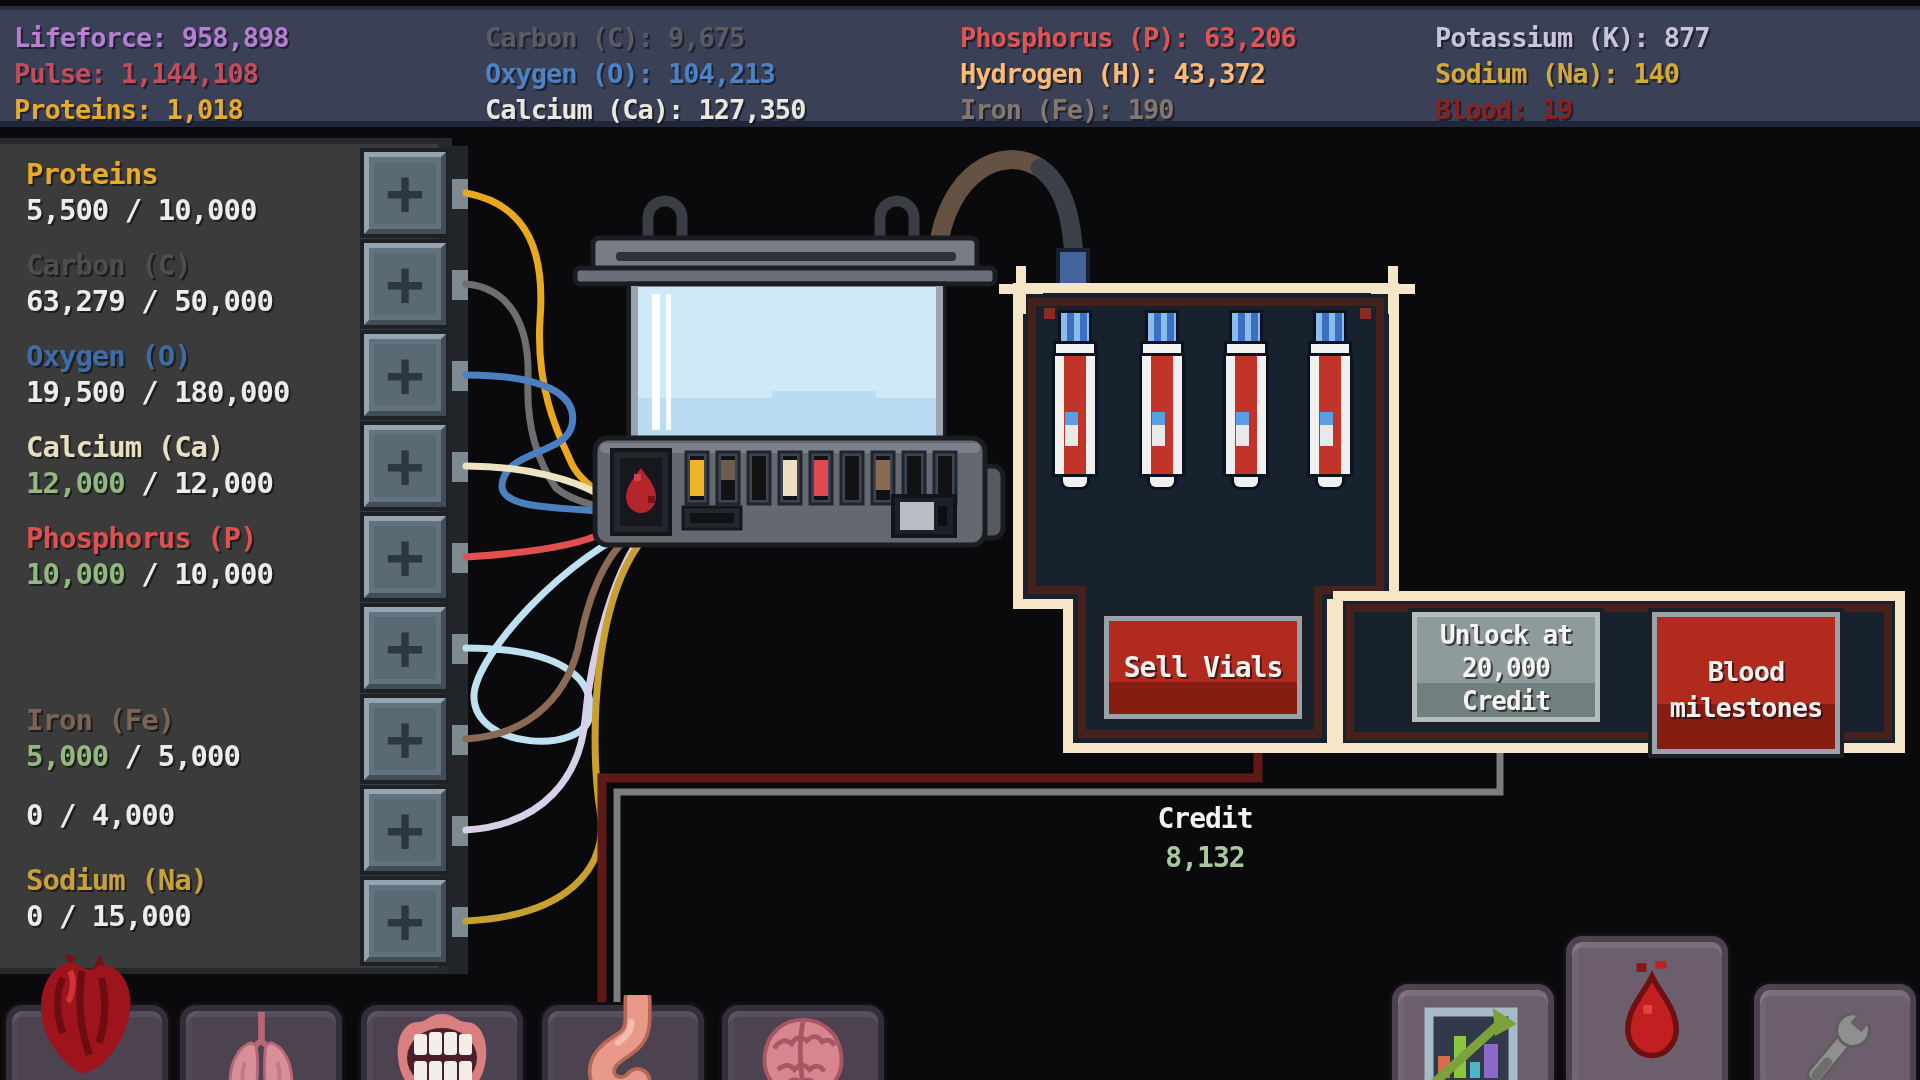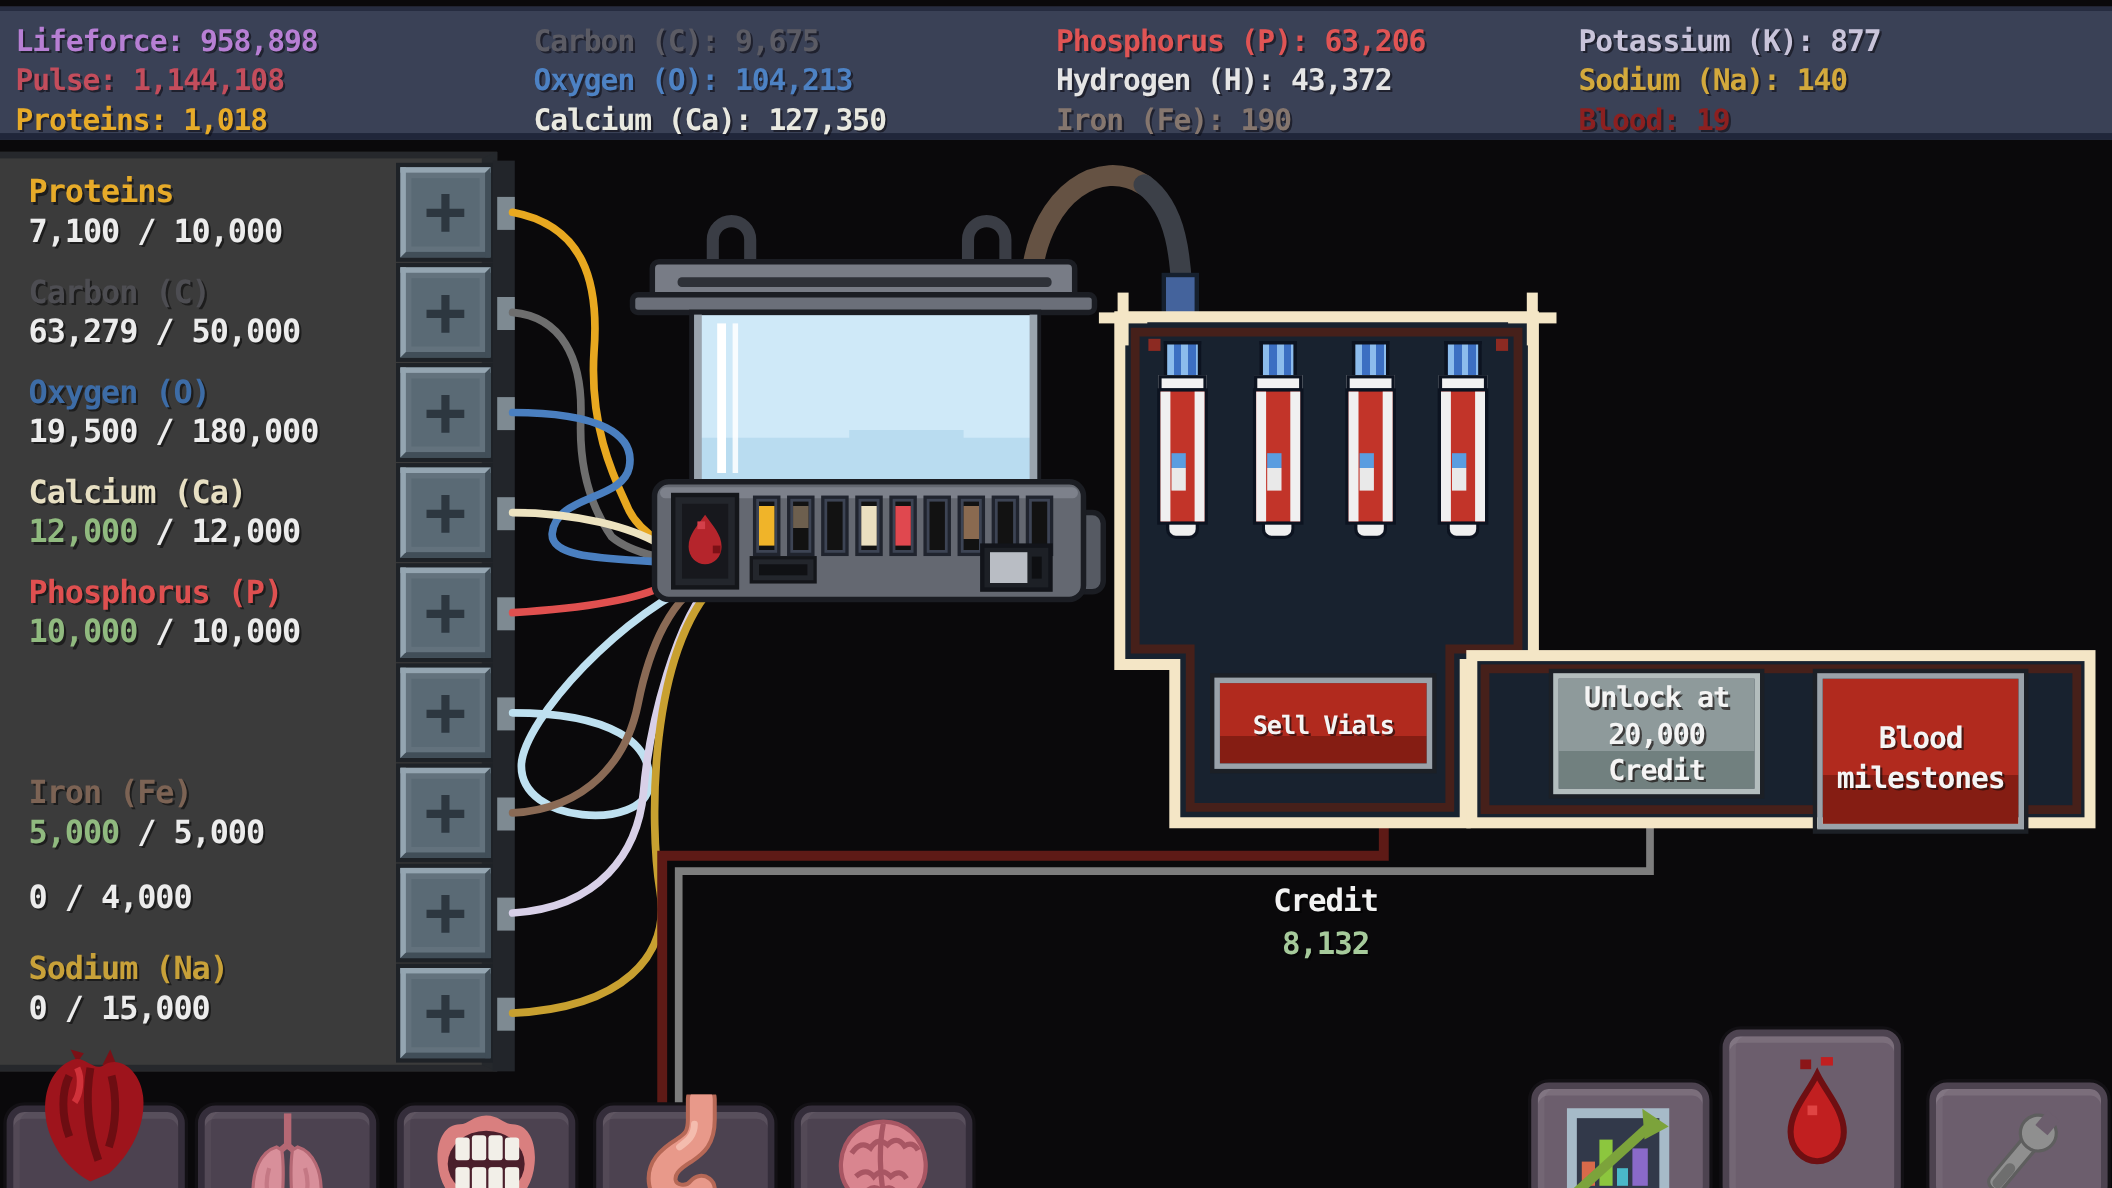--- a/index.html
+++ b/index.html
@@ -34,21 +34,21 @@
   .vial-label{position:absolute;left:1px;top:56px;width:13px;height:34px;
               background:linear-gradient(#5a9de0 0 13px,#e9e9e9 13px);}
   .vial-bottom{height:13px;margin:0 7px;background:#f0f0f0;border:3px solid #0c1320;border-top:none;
                border-radius:0 0 9px 9px;}
   .pix-btn{position:absolute;box-sizing:border-box;text-align:center;cursor:pointer;
            color:#f4f4f4;font-family:"DejaVu Sans Mono",monospace;font-weight:bold;
            text-shadow:2px 2px 0 rgba(20,10,10,.65);
            border:5px solid #9aa2a9;box-shadow:0 0 0 4px #1c2026;}
   .btn-red{background:linear-gradient(#b12a1e 0 66%,#851d13 66% 100%);}
   .btn-gray{background:linear-gradient(#8e9a9b 0 66%,#71807f 66% 100%);border-color:#b3bdbd;}
-  #sell-btn{left:1104px;top:616px;width:198px;height:83px;font-size:23px;line-height:76px;letter-spacing:-1px;}
+  #sell-btn{left:1104px;top:616px;width:198px;height:103px;font-size:28px;line-height:76px;letter-spacing:-1px;}
   #unlock-btn{left:1412px;top:612px;width:188px;height:110px;font-size:26px;line-height:33px;padding-top:2px;letter-spacing:-1px;}
   #milestones-btn{left:1652px;top:612px;width:188px;height:142px;font-size:27px;line-height:36px;padding-top:14px;letter-spacing:-1px;}
   #credit{position:absolute;left:1095px;top:802px;width:220px;text-align:center;}
   #credit .c-label{font-size:28px;color:#f2f2f2;letter-spacing:-1px;text-shadow:2px 2px 0 rgba(0,0,0,.6);}
   #credit .c-value{font-size:28px;letter-spacing:-1px;margin-top:6px;text-shadow:2px 2px 0 rgba(0,0,0,.6);}
   
   .organ-btn{position:absolute;top:1005px;width:162px;height:110px;box-sizing:border-box;cursor:pointer;
              background:#4c4250;border:6px solid #342d3a;border-radius:16px;
              box-shadow:inset 0 6px 0 rgba(255,255,255,.07),inset 6px 0 0 rgba(255,255,255,.04),0 0 0 3px #121014;}
   .tool-btn{position:absolute;width:162px;height:110px;box-sizing:border-box;cursor:pointer;
@@ -67,35 +67,35 @@
       <div class="tb-stat" style="color: rgb(195, 77, 92);"><span>Pulse:</span> <span>1,144,108</span></div>
       <div class="tb-stat" style="color: rgb(231, 171, 41);"><span>Proteins:</span> <span>1,018</span></div>
     </div>
     <div class="tb-col" style="left:485px">
       <div class="tb-stat" style="color: rgb(91, 91, 100);"><span>Carbon (C):</span> <span>9,675</span></div>
       <div class="tb-stat" style="color: rgb(77, 130, 196);"><span>Oxygen (O):</span> <span>104,213</span></div>
       <div class="tb-stat" style="color: rgb(233, 233, 224);"><span>Calcium (Ca):</span> <span>127,350</span></div>
     </div>
     <div class="tb-col" style="left:960px">
       <div class="tb-stat" style="color: rgb(224, 84, 84);"><span>Phosphorus (P):</span> <span>63,206</span></div>
-      <div class="tb-stat" style="color: #e5e5e5;"><span>Hydrogen (H):</span> <span>43,372</span></div>
+      <div class="tb-stat" style="color: #fdba74;"><span>Hydrogen (H):</span> <span>43,372</span></div>
       <div class="tb-stat" style="color: rgb(133, 118, 110);"><span>Iron (Fe):</span> <span>190</span></div>
     </div>
     <div class="tb-col" style="left:1435px">
       <div class="tb-stat" style="color: rgb(201, 196, 218);"><span>Potassium (K):</span> <span>877</span></div>
       <div class="tb-stat" style="color: rgb(211, 169, 60);"><span>Sodium (Na):</span> <span>140</span></div>
       <div class="tb-stat" style="color: rgb(140, 32, 32);"><span>Blood:</span> <span>19</span></div>
     </div>
   </div>
 
   <div id="sidebar"></div>
 
   <div class="res-row" style="top:158px">
     <div class="res-label" style="color: rgb(231, 171, 41);">Proteins</div>
-    <div class="res-value"><span style="color: rgb(236, 236, 236);">7,100</span><span> / </span><span>10,000</span></div>
+    <div class="res-value"><span style="color: rgb(236, 236, 236);">5,500</span><span> / </span><span>10,000</span></div>
   </div>
   <div class="res-row" style="top:249px">
     <div class="res-label" style="color: rgb(77, 77, 82);">Carbon (C)</div>
     <div class="res-value"><span style="color: rgb(236, 236, 236);">63,279</span><span> / </span><span>50,000</span></div>
   </div>
   <div class="res-row" style="top:340px">
     <div class="res-label" style="color: rgb(61, 108, 166);">Oxygen (O)</div>
     <div class="res-value"><span style="color: rgb(236, 236, 236);">19,500</span><span> / </span><span>180,000</span></div>
   </div>
   <div class="res-row" style="top:431px">

